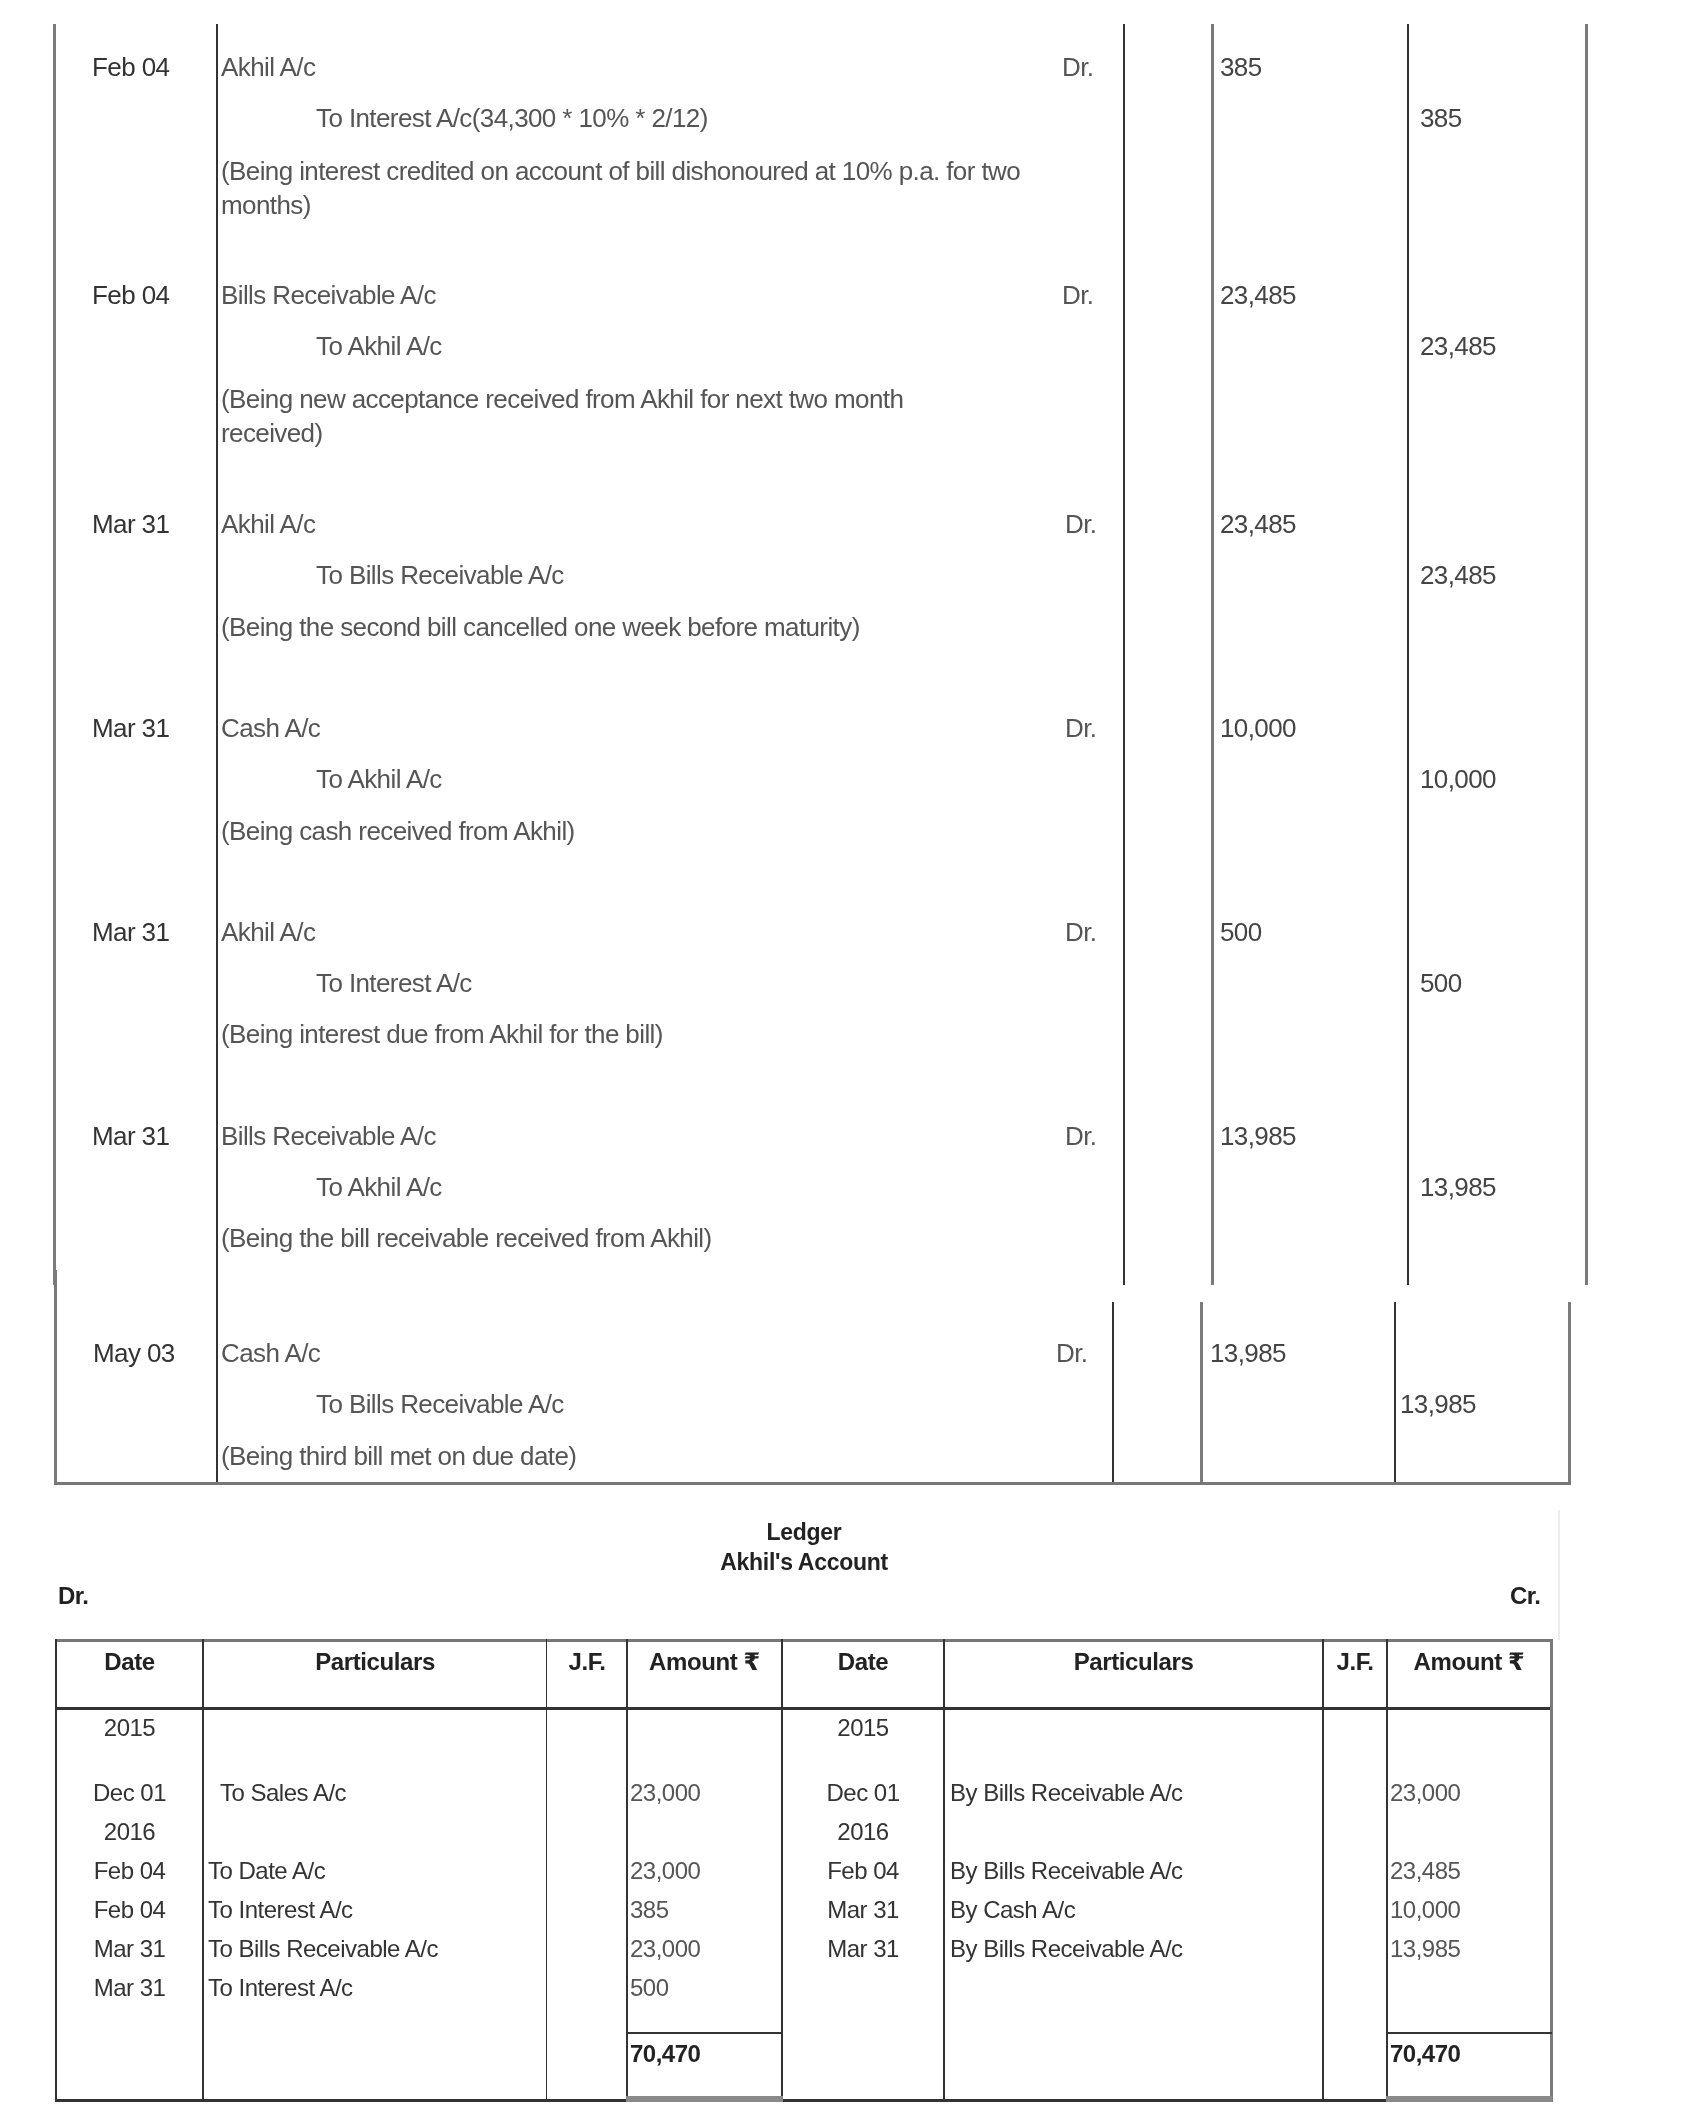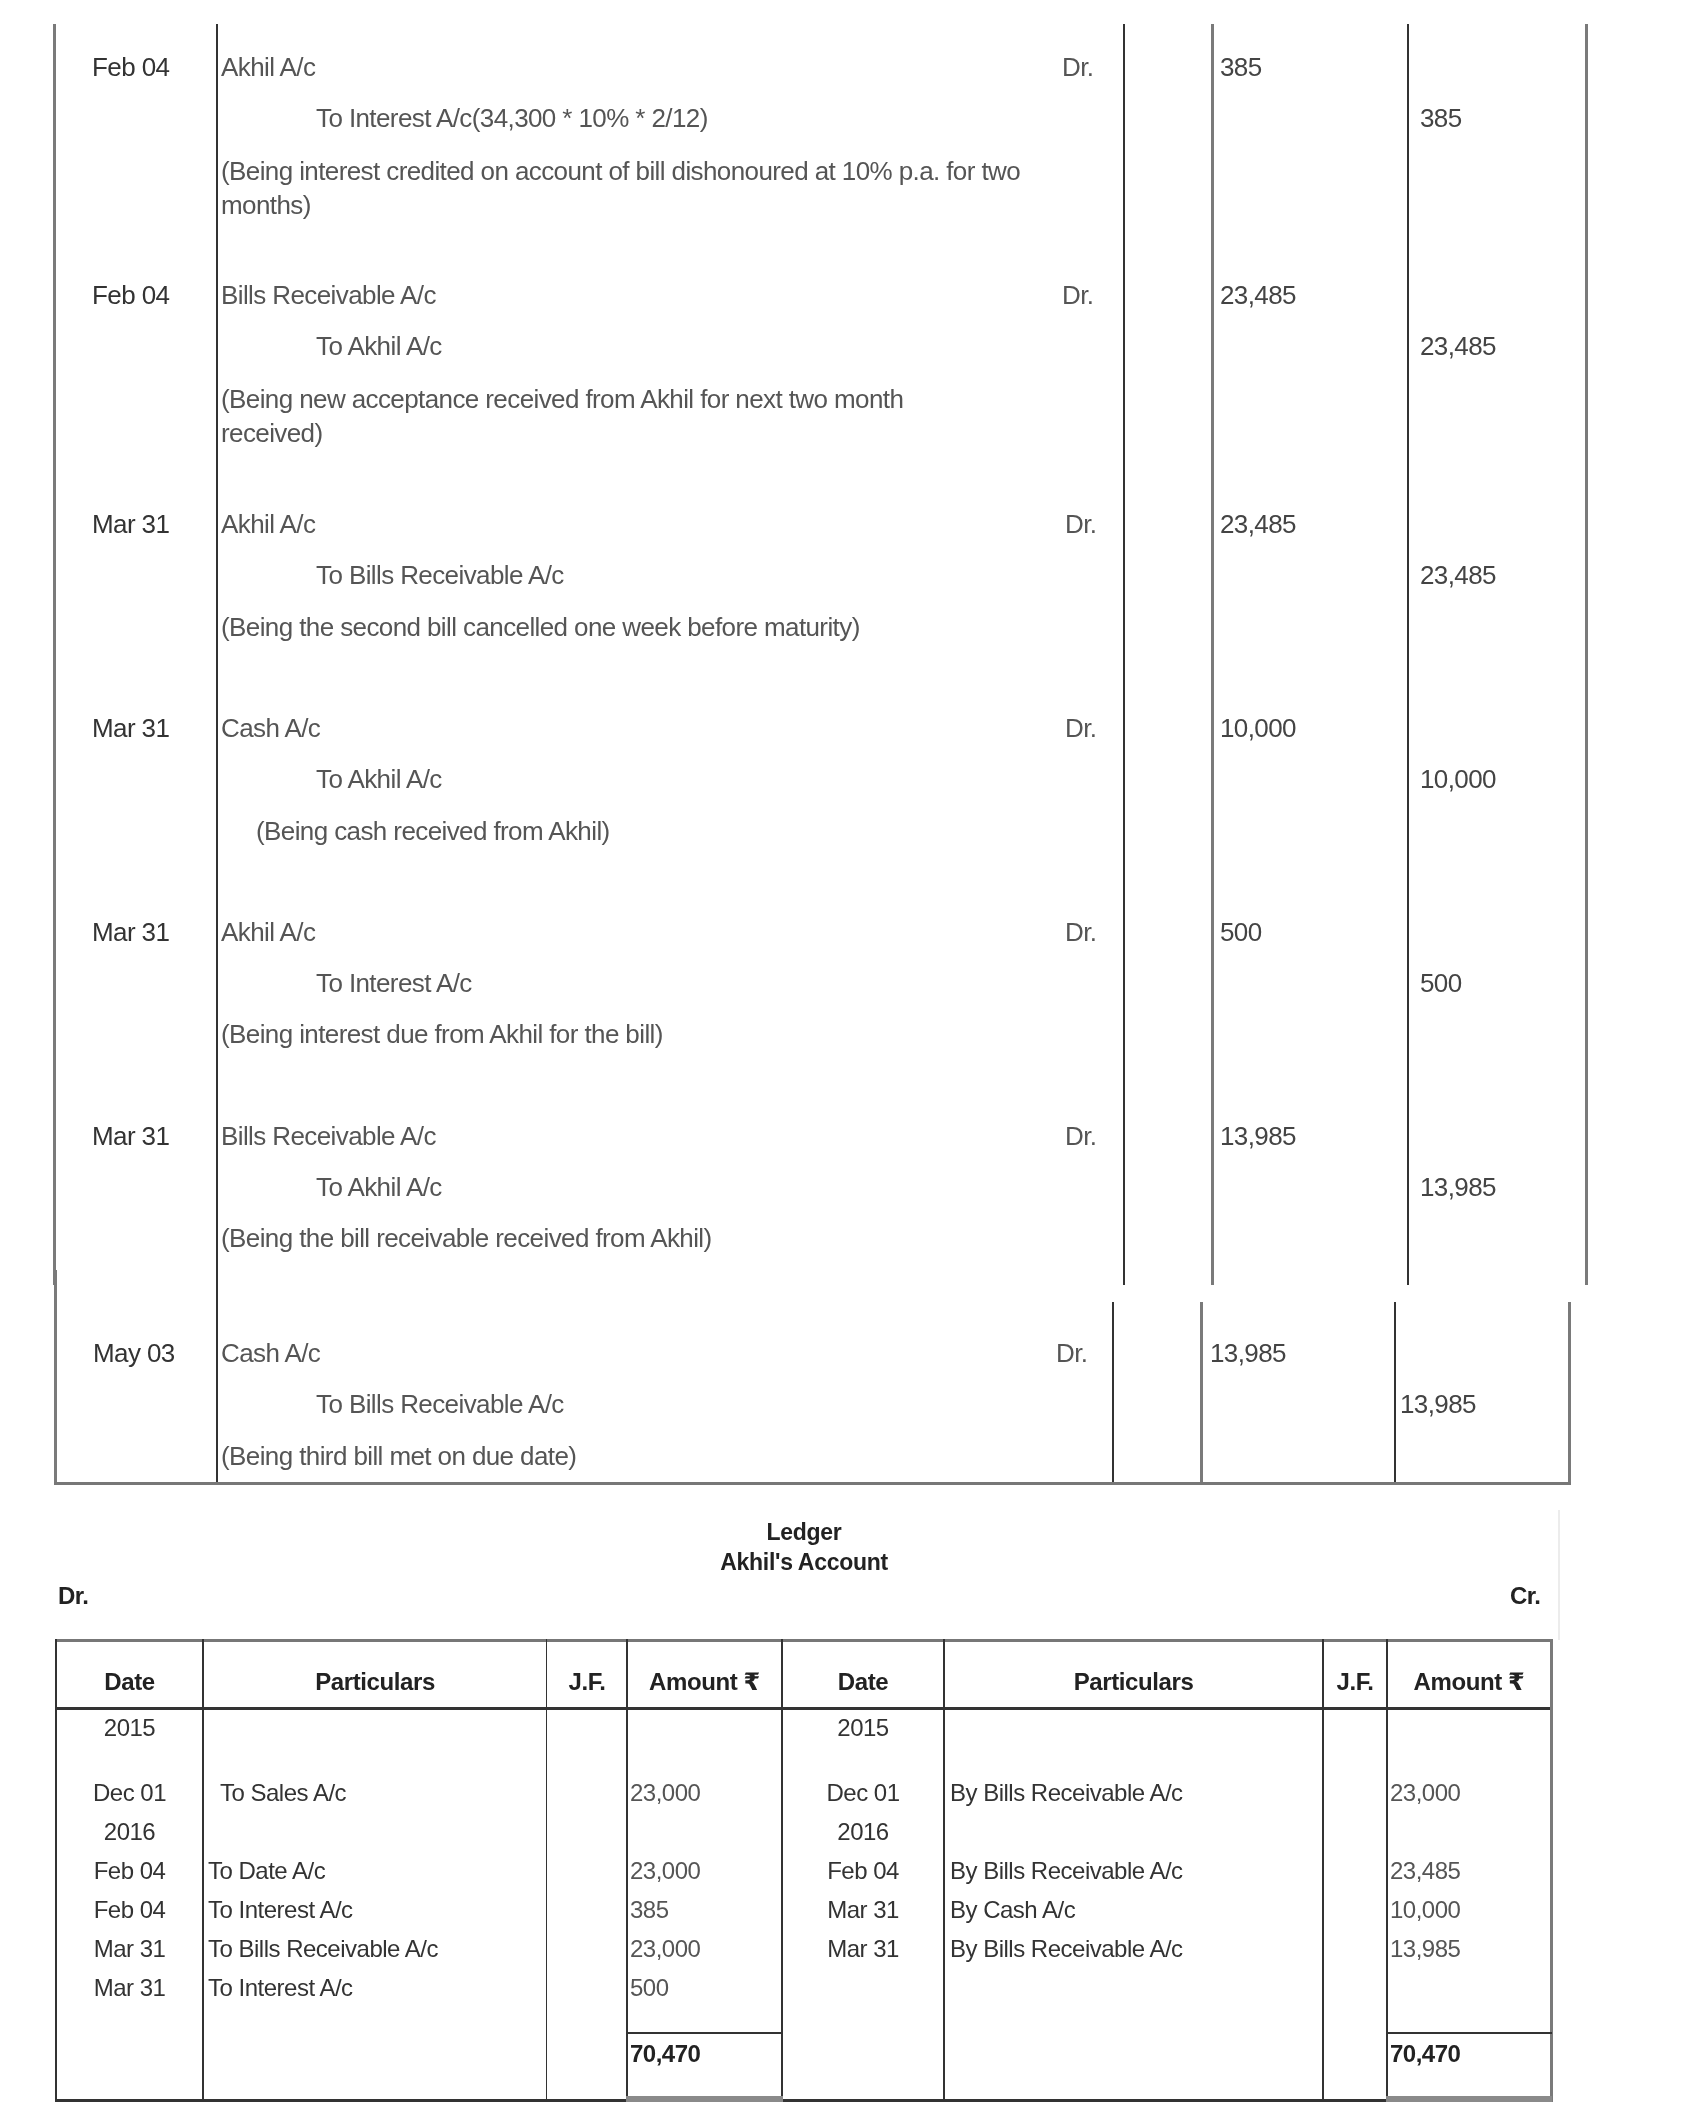--- a/index.html
+++ b/index.html
@@ -8,21 +8,21 @@
   .abs { position:absolute; }
   .vl { position:absolute; width:2px; background:#333; }
   .vl.gray { background:#7a7a7a; width:3px; }
   .hl { position:absolute; height:2px; background:#333; }
   .hl.gray { background:#777; height:3px; }
   .txt { position:absolute; white-space:nowrap; font-size:26px; line-height:30px; letter-spacing:-0.6px; }
   .date { color:#333; }
   .part { color:#555; }
   .num { color:#444; text-align:left; }
   .desc { color:#555; white-space:normal; width:820px; }
-  .hdr { color:#222; font-size:24px; font-weight:bold; letter-spacing:-0.4px;margin-top:20px; }
+  .hdr { color:#222; font-size:24px; font-weight:bold; letter-spacing:-0.4px; }
   .lg { font-size:24px; color:#333; letter-spacing:-0.5px; line-height:28px; }
   .ttl { color:#222; font-size:23px; font-weight:bold; text-align:center; width:400px; line-height:28px; letter-spacing:-0.3px; }
 </style>
 </head>
 <body>
 
 <div>
 
   <div class="vl gray" style="left:53px; top:24px; height:1261px;"></div>
   <div class="vl" style="left:216px; top:24px; height:1461px;"></div>
@@ -68,21 +68,21 @@
     <span class="txt desc" style="left:221px; top:612px;">(Being the second bill cancelled one week before maturity)</span>
   </div>
 
   <div>
     <span class="txt date" style="left:92px; top:713px;">Mar 31</span>
     <span class="txt part" style="left:221px; top:713px;">Cash A/c</span>
     <span class="txt part" style="left:1065px; top:713px;">Dr.</span>
     <span class="txt num" style="left:1220px; width:164px; top:713px;">10,000</span>
     <span class="txt part" style="left:316px; top:764px;">To Akhil A/c</span>
     <span class="txt num" style="left:1420px; width:144px; top:764px;">10,000</span>
-    <span class="txt desc" style="left:221px; top:816px;margin-left:35px;">(Being cash received from Akhil)</span>
+    <span class="txt desc" style="left:221px; top:816px;">(Being cash received from Akhil)</span>
   </div>
 
   <div>
     <span class="txt date" style="left:92px; top:917px;">Mar 31</span>
     <span class="txt part" style="left:221px; top:917px;">Akhil A/c</span>
     <span class="txt part" style="left:1065px; top:917px;">Dr.</span>
     <span class="txt num" style="left:1220px; width:164px; top:917px;">500</span>
     <span class="txt part" style="left:316px; top:968px;">To Interest A/c</span>
     <span class="txt num" style="left:1420px; width:144px; top:968px;">500</span>
     <span class="txt desc" style="left:221px; top:1019px;">(Being interest due from Akhil for the bill)</span>

